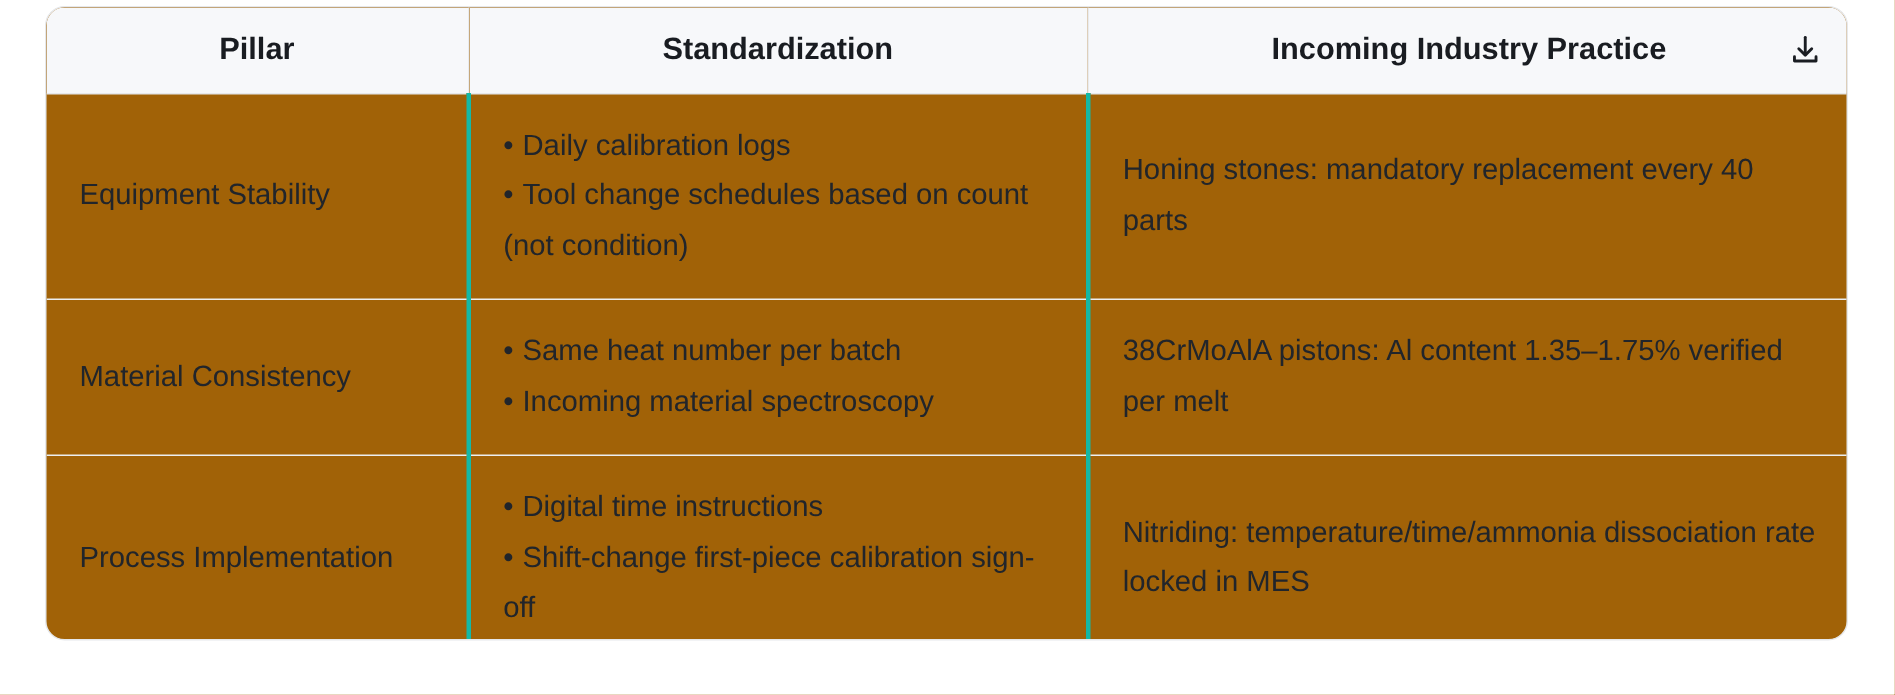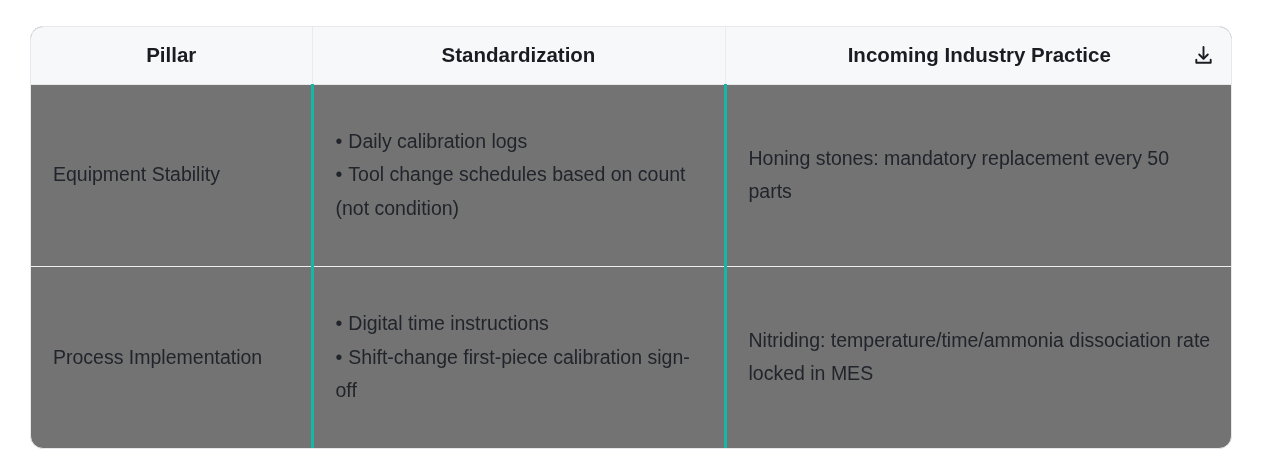--- a/index.html
+++ b/index.html
@@ -10,27 +10,27 @@
   body {
     width: 1263px;
     height: 463px;
     font-family: "Liberation Sans", sans-serif;
     -webkit-font-smoothing: antialiased;
   }
 
   .table-wrap {
     position: absolute;
     left: 30px;
-    top: 26px;
+    top: 4px;
     width: 1202px;
     height: 423px;
     border: 1px solid #e6e8eb;
     border-radius: 13px;
     overflow: hidden;
-    background: #737373;
+    background: #a16207;
     box-sizing: border-box;
   }
 
   table.data-table {
     width: 100%;
     height: 100%;
     border-collapse: collapse;
     table-layout: fixed;
   }
 
@@ -155,23 +155,33 @@
     <tbody>
 
       <tr>
         <td class="cell-pillar">Equipment Stability</td>
         <td class="cell-impl">
           <ul class="bullet-list">
             <li><span class="bullet-glyph">•</span><span>Daily calibration logs</span></li>
             <li><span class="bullet-glyph">•</span><span>Tool change schedules based on count (not condition)</span></li>
           </ul>
         </td>
-        <td class="cell-practice">Honing stones: mandatory replacement every 50 parts</td>
+        <td class="cell-practice">Honing stones: mandatory replacement every 40 parts</td>
       </tr>
 
+      <tr>
+        <td class="cell-pillar">Material Consistency</td>
+        <td class="cell-impl">
+          <ul class="bullet-list">
+            <li><span class="bullet-glyph">•</span><span>Same heat number per batch</span></li>
+            <li><span class="bullet-glyph">•</span><span>Incoming material spectroscopy</span></li>
+          </ul>
+        </td>
+        <td class="cell-practice">38CrMoAlA pistons: Al content 1.35–1.75% verified per melt</td>
+      </tr>
 
       <tr>
         <td class="cell-pillar">Process Implementation</td>
         <td class="cell-impl">
           <ul class="bullet-list">
             <li><span class="bullet-glyph">•</span><span>Digital time instructions</span></li>
             <li><span class="bullet-glyph">•</span><span>Shift-change first-piece calibration sign-off</span></li>
           </ul>
         </td>
         <td class="cell-practice">Nitriding: temperature/time/ammonia dissociation rate locked in MES</td>

